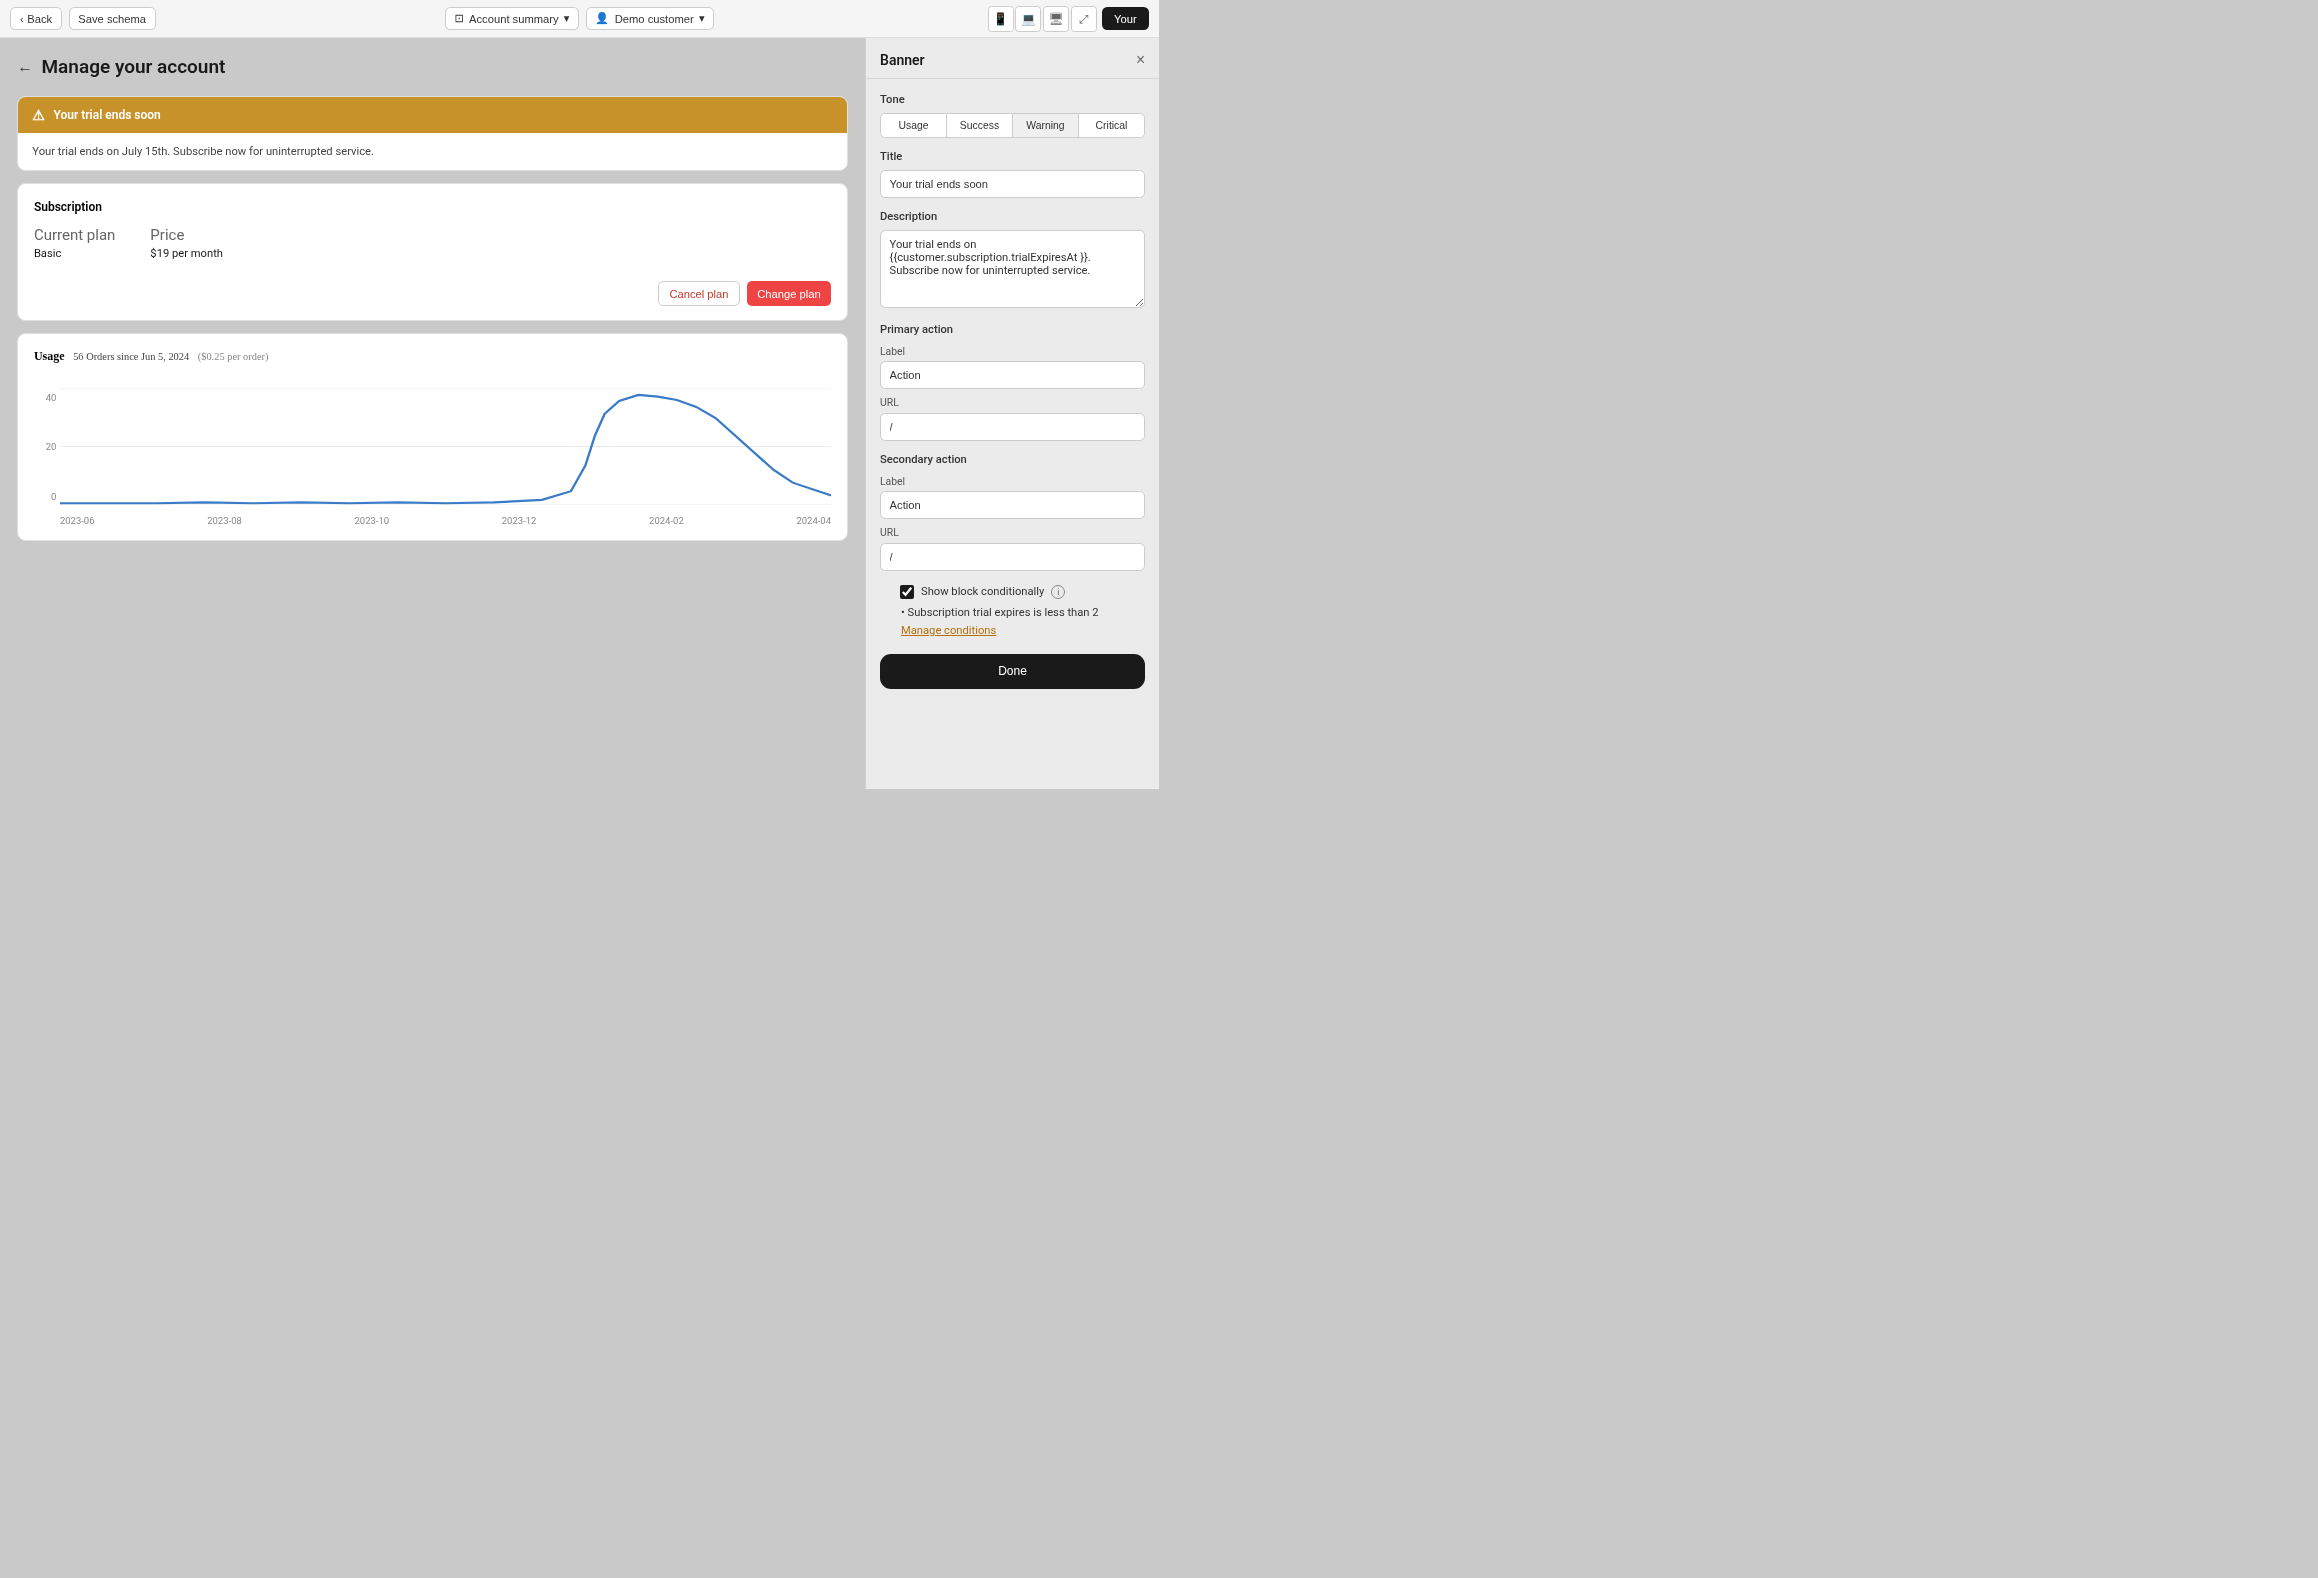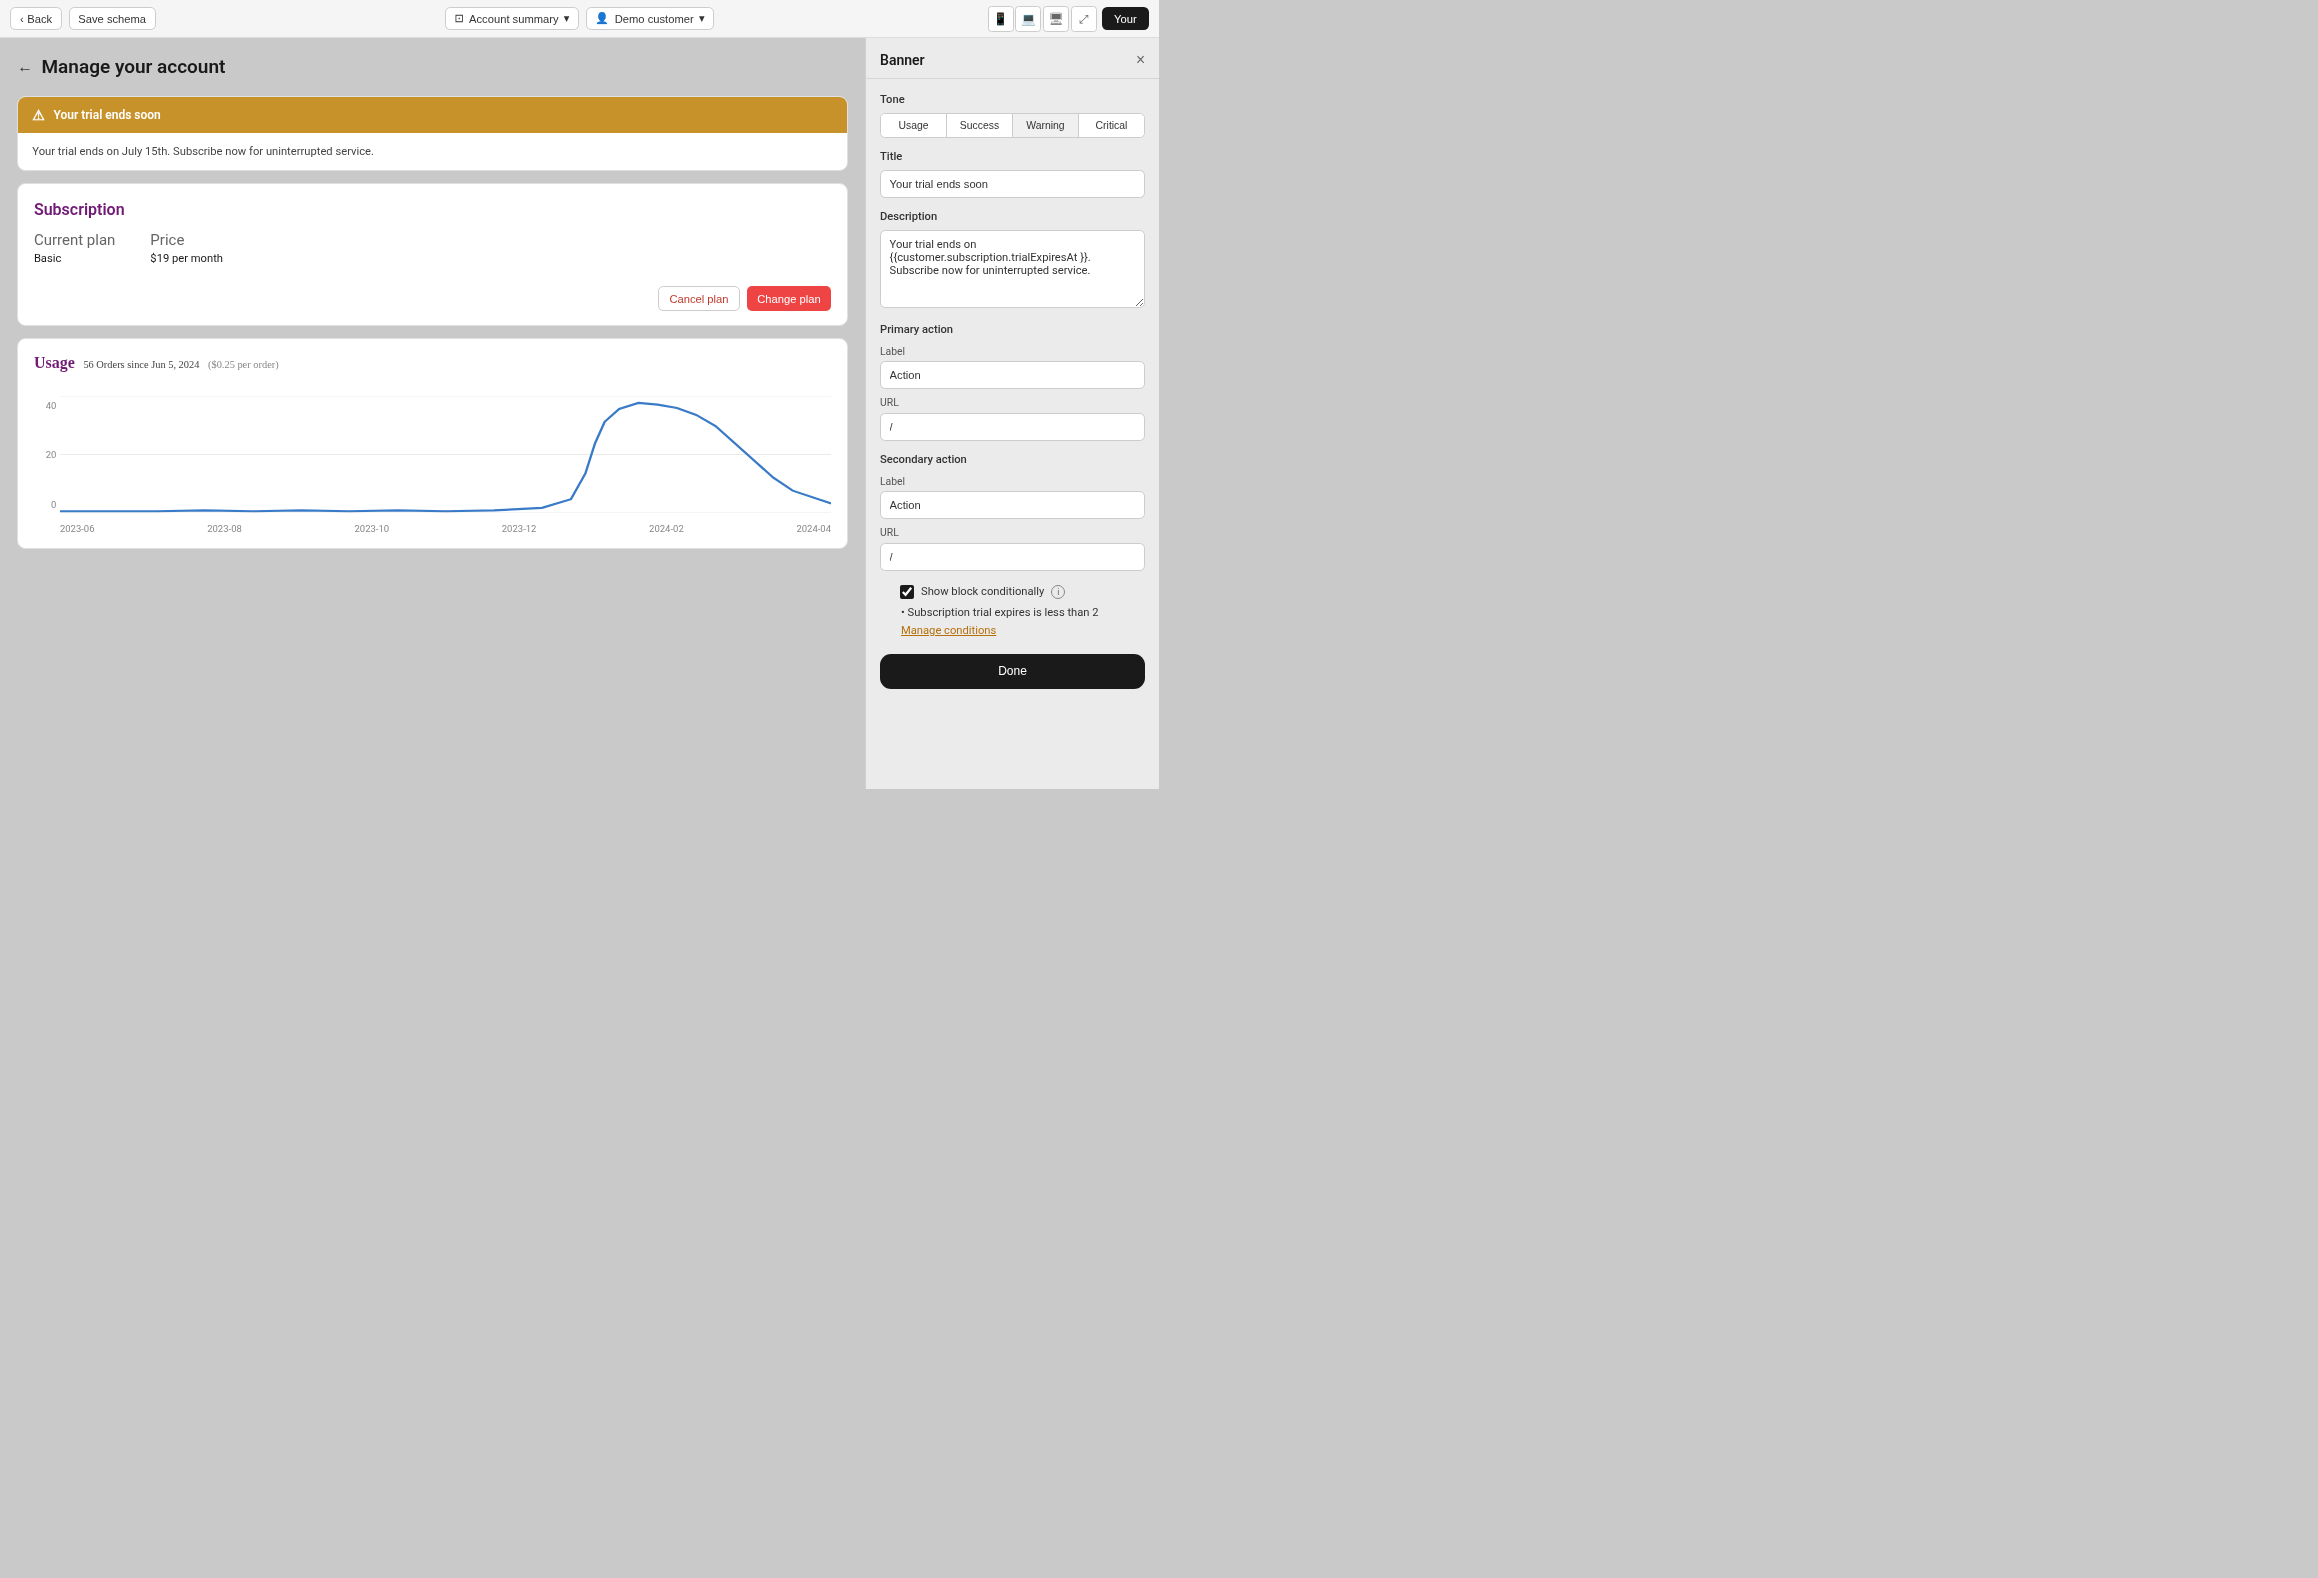--- a/index.html
+++ b/index.html
@@ -89,21 +89,21 @@
       font-weight: 600; font-size: 12px;
     }
     .banner-warning-icon { font-size: 14px; }
     .banner-body {
       padding: 12px 14px;
       font-size: 11.2px; color: #444;
     }
 
     
     .card-body { padding: 15.6px 15.6px 14px; }
-    .card-section-title { font-weight: 600; font-size: 16px; margin-bottom: 12px; color: #701a75; }
+    .card-section-title { font-weight: 600; font-size: 12px; margin-bottom: 12px; color: #000000; }
     .subscription-row {
       display: flex; gap: 35px; margin-bottom: 14px;
     }
     .sub-col label { color: #666; font-size: 15px; margin-bottom: 3.5px; display: block; }
     .sub-col span { font-size: 11.2px; color: #1a1a1a; }
     .subscription-actions {
       display: flex; justify-content: flex-end; gap: 7px; padding-top: 7px;
     }
     .btn-cancel { 
       border: 0.9px solid #ccc; background: white; border-radius: 5.2px;

